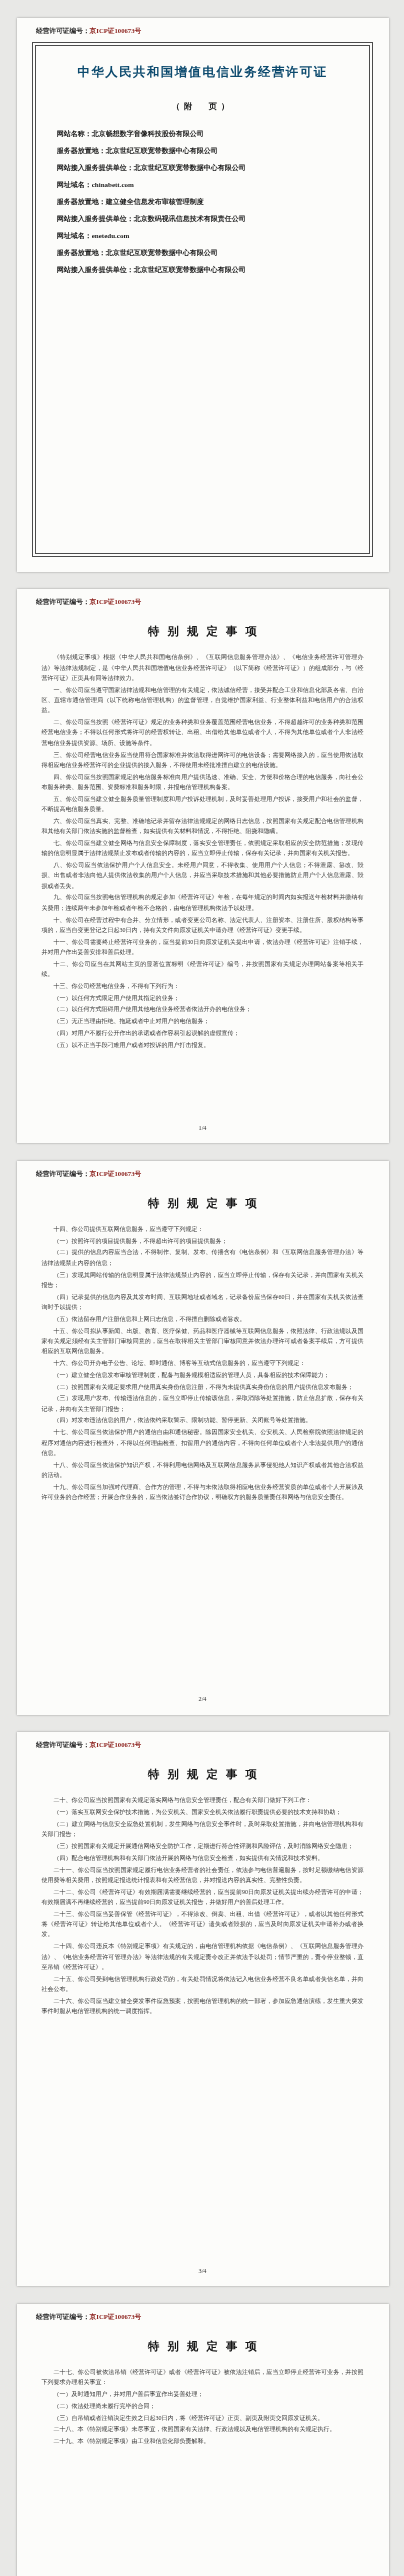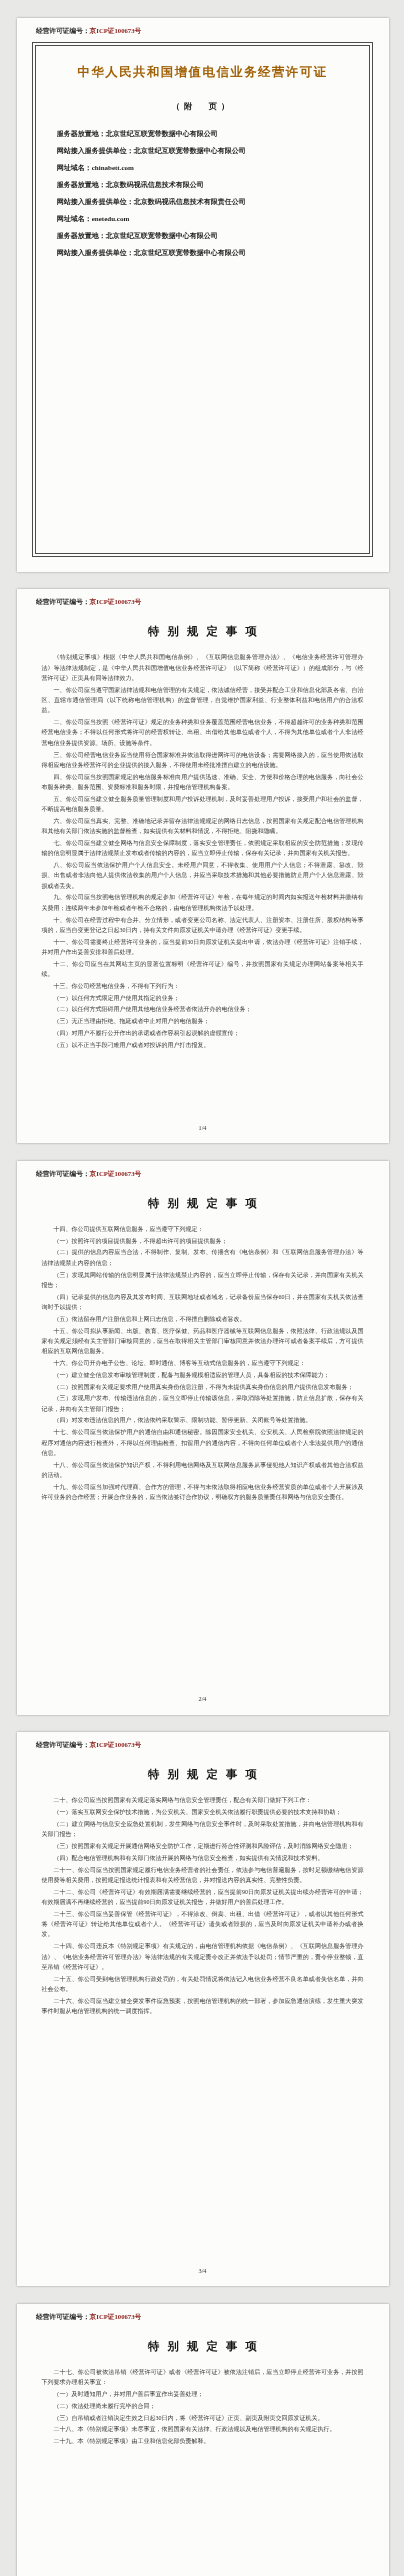--- a/index.html
+++ b/index.html
@@ -40,21 +40,21 @@
   .cert-frame-inner {
     border: 0.5px solid #4b4b4b;
     height: 100%;
     padding: 13.4px 20.6px;
   }
   .cert-title {
     text-align: center;
     font-size: 12.4px;
     font-weight: bold;
     letter-spacing: 1.5px;
-    color: #a16207;
+    color: #0c4a6e;
     margin-top: 5.2px;
   }
   .cert-subtitle {
     text-align: center;
     font-size: 8.2px;
     font-weight: bold;
     letter-spacing: 4.1px;
     margin-top: 20px;
     color: #151515;
   }
@@ -108,37 +108,40 @@
   <section class="page">
     <div class="page-header">
       <span class="hdr-label">经营许可证编号：</span><span class="hdr-number">京ICP证100673号</span>
     </div>
     <div class="cert-frame-outer">
       <div class="cert-frame-inner">
         <h1 class="cert-title">中华人民共和国增值电信业务经营许可证</h1>
         <div class="cert-subtitle">（附　页）</div>
         <div class="cert-body">
           <div id="entries">
+  <div class="entry-line">
+    <span class="entry-label">网站名称：</span><span class="entry-value">北京畅想数字音像科技股份有限公司</span>
+  </div>
 
 
   <div class="entry-line">
     <span class="entry-label">服务器放置地：</span><span class="entry-value">北京世纪互联宽带数据中心有限公司</span>
   </div>
 
   <div class="entry-line">
     <span class="entry-label">网站接入服务提供单位：</span><span class="entry-value">北京世纪互联宽带数据中心有限公司</span>
   </div>
 
 
   <div class="entry-line">
     <span class="entry-label">网址域名：</span><span class="entry-value">chinabett.com</span>
   </div>
 
   <div class="entry-line">
-    <span class="entry-label">服务器放置地：</span><span class="entry-value">北京数码视讯信息技术有限公司</span>
+    <span class="entry-label">服务器放置地：</span><span class="entry-value">建立健全信息发布审核管理制度</span>
   </div>
 
   <div class="entry-line">
     <span class="entry-label">网站接入服务提供单位：</span><span class="entry-value">北京数码视讯信息技术有限责任公司</span>
   </div>
 
 
   <div class="entry-line">
     <span class="entry-label">网址域名：</span><span class="entry-value">enetedu.com</span>
   </div>

